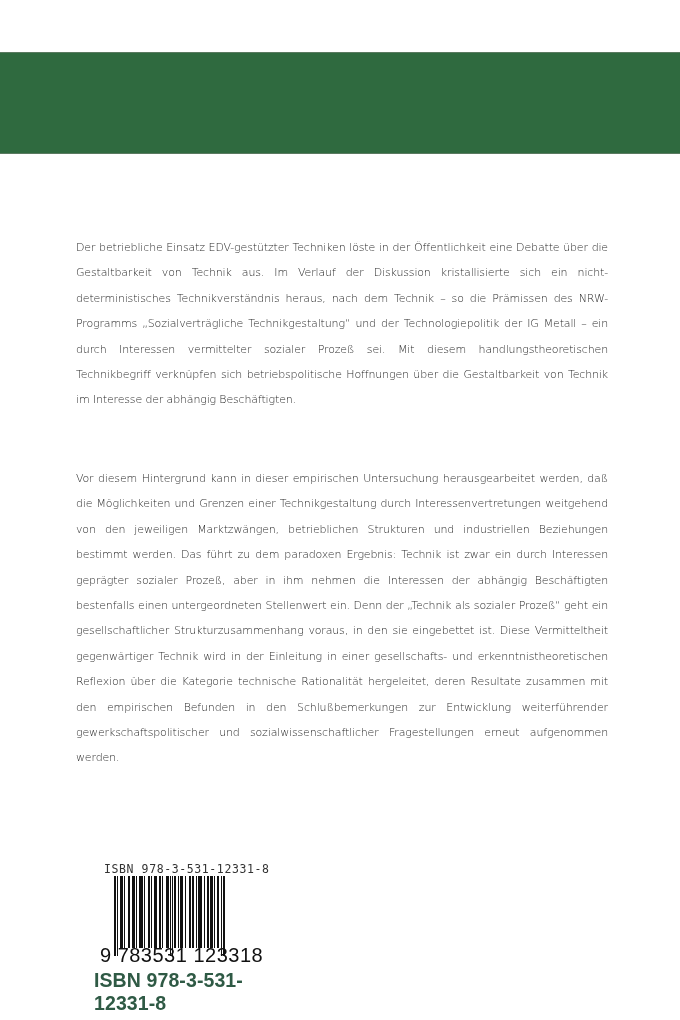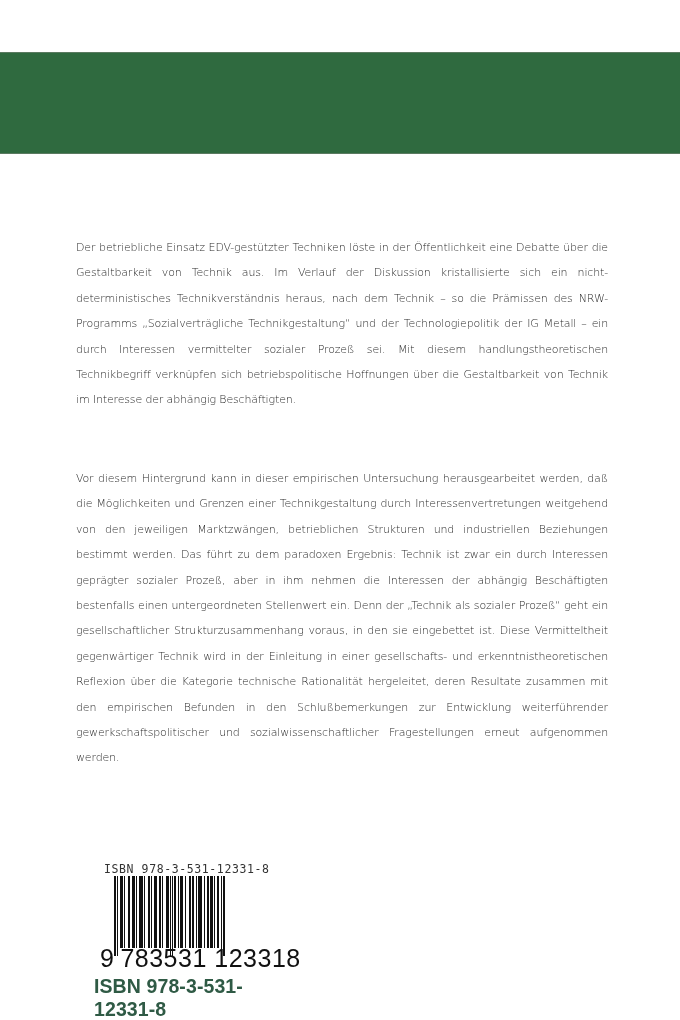--- a/index.html
+++ b/index.html
@@ -22,21 +22,21 @@
     .barcode-area { position: absolute; left: 100px; top: 862px; width: 180px; }
     .isbn-top {
       font-family: "DejaVu Sans Mono", monospace; font-size: 11.5px; color: #333;
       letter-spacing: 0.6px; margin-left: 4px;
     }
     .bars { display: flex; height: 78px; margin-left: 14px; align-items: flex-start; }
     .bars span { display: block; height: 72px; background: #111; }
     .bars span.gap { background: transparent; }
     .bars span.tall { height: 80px; }
     .digits {
-      font-family: "Liberation Sans", sans-serif; font-size: 25px; color: #111; margin-top: -10px;
+      font-family: "Liberation Sans", sans-serif; font-size: 20px; color: #111; margin-top: -10px;
       letter-spacing: 0.5px;
     }
     .digits .first { margin-right: 6px; }
     .isbn-bottom {
       font-family: "Liberation Sans", sans-serif; font-size: 19.5px; font-weight: bold;
       color: #2f5a45; margin-top: 2px; margin-left: -6px; letter-spacing: 0.1px;
     }
   </style>
 </head>
 <body>

